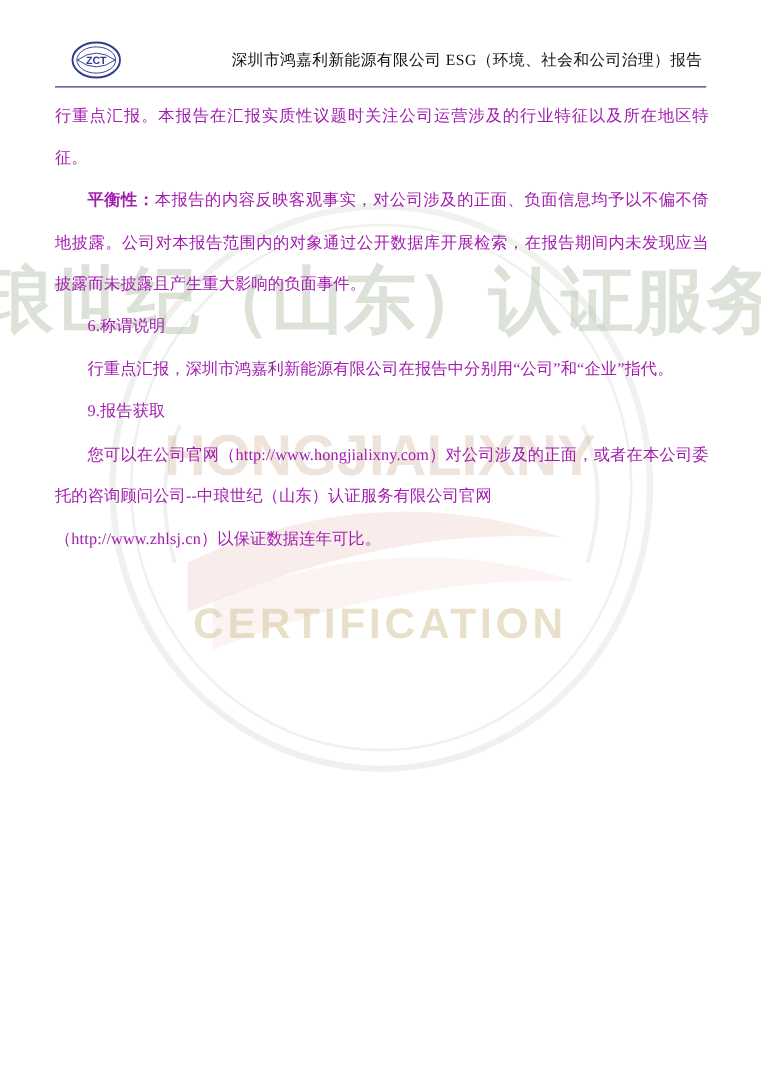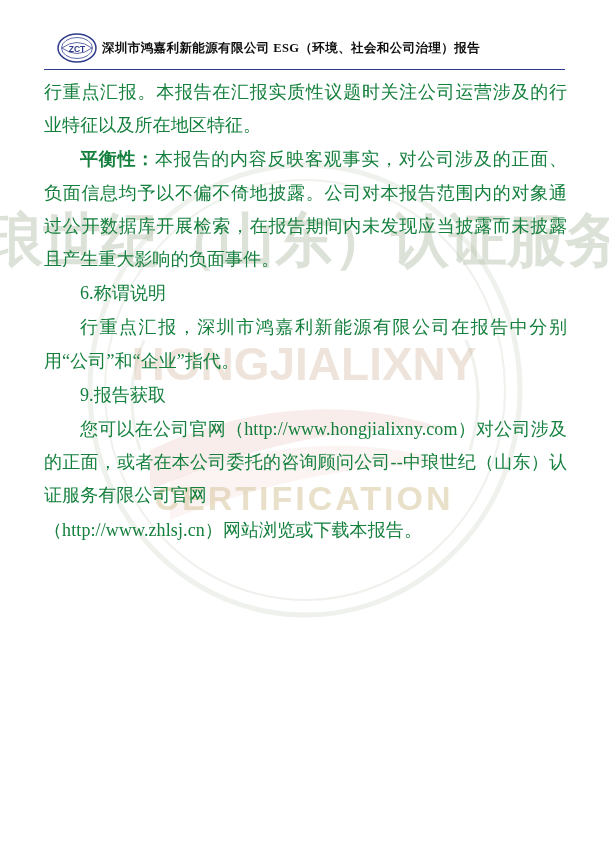--- a/index.html
+++ b/index.html
@@ -45,49 +45,48 @@
     left: 0;
     top: 39px;
     width: 521px;
     border-bottom: 1.2px solid #2f3b8c;
   }
   .header-title {
     position: absolute;
     left: 58px;
     top: 10px;
     width: 460px;
-    text-align: left;
+    text-align: right;
     font-size: 12.5px;
     letter-spacing: .4px;
     color: #10100f;
     font-family: "Liberation Serif", serif;
     white-space: nowrap;
-    font-weight: bold;
   }
   .logo {
     position: absolute;
     left: 12px;
     top: 0px;
     width: 42px;
     height: 36px;
   }
 
   
   .content {
     position: absolute;
     left: 44px;
     top: 76px;
     width: 523px;
     z-index: 2;
   }
   p {
     margin: 0 0 1px 0;
-    font-size: 18px;
+    font-size: 13px;
     line-height: 33.2px;
-    color: #15803d;
+    color: #a21caf;
     text-align: justify;
     text-justify: inter-ideograph;
     letter-spacing: .1px;
     font-family: "Liberation Serif", serif;
   }
   p.indent { text-indent: 2em; }
   .lead { font-weight: bold; }
 </style>
 </head>
 <body>
@@ -134,16 +133,16 @@
 
 
     <p class="indent">6.称谓说明</p>
 
     <p class="indent">行重点汇报，深圳市鸿嘉利新能源有限公司在报告中分别用“公司”和“企业”指代。</p>
 
     <p class="indent">9.报告获取</p>
 
     <p class="indent">您可以在公司官网（http://www.hongjialixny.com）对公司涉及的正面，或者在本公司委托的咨询顾问公司--中琅世纪（山东）认证服务有限公司官网</p>
 
-    <p>（http://www.zhlsj.cn）网站浏览或下载本报告。</p>
+    <p>（http://www.zhlsj.cn）以保证数据连年可比。</p>
 
   </div>
 </div>
 
 </body></html>

